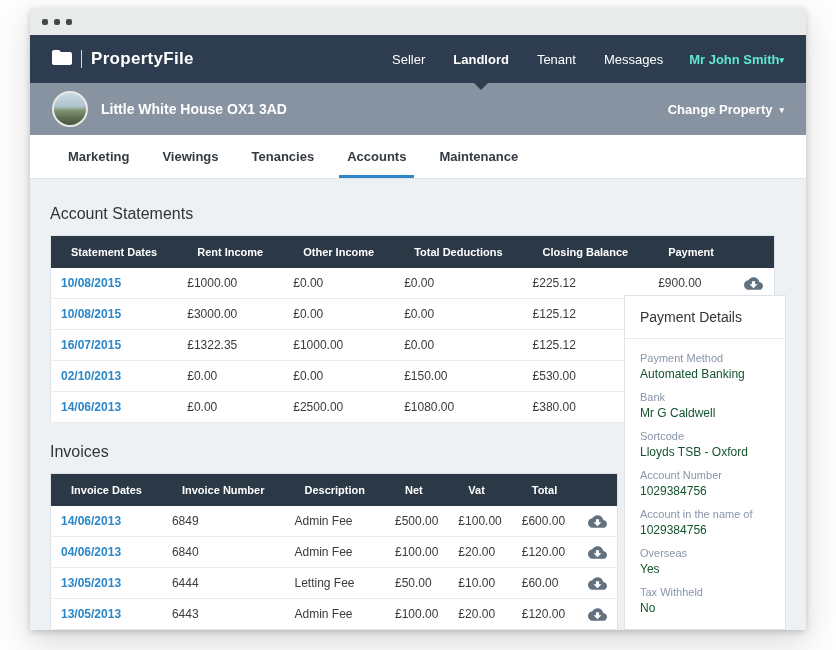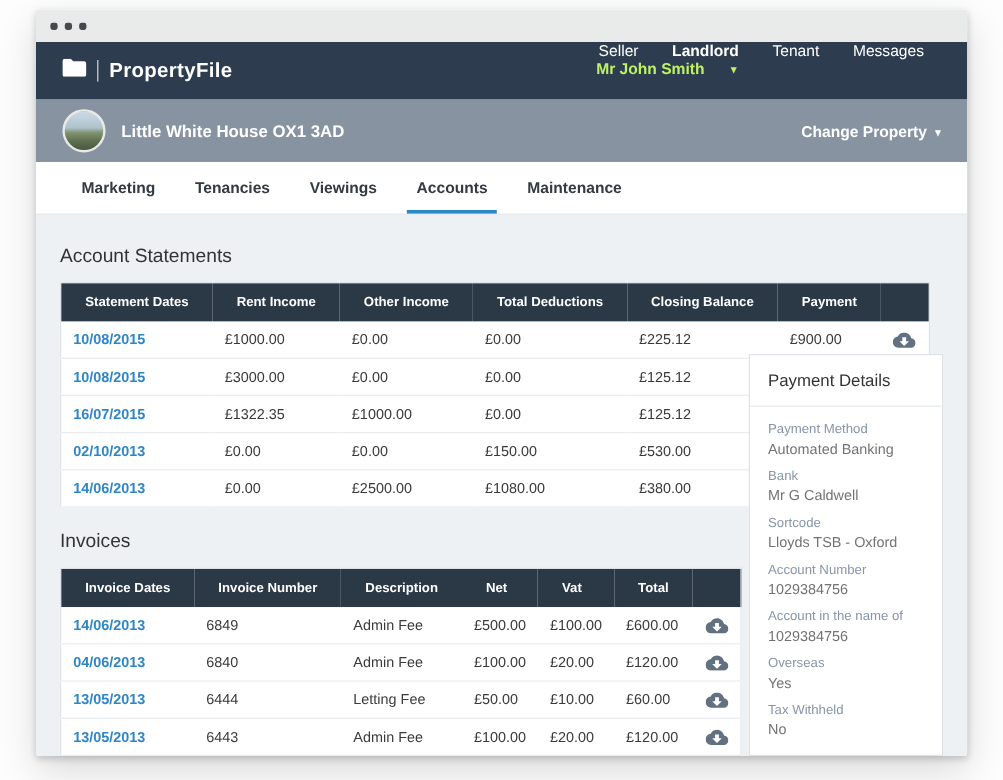--- a/index.html
+++ b/index.html
@@ -19,29 +19,29 @@
   }
   
   .chrome { height:27px; background:#e9eaea; display:flex; align-items:center; gap:6px; padding:0 12px; flex:0 0 auto; }
   .chrome-dot { width:6px; height:6px; border-radius:2px; background:#45494e; }
 
   
   .topbar { height:48px; background:#2d3c4e; display:flex; align-items:center; justify-content:space-between; padding:0 22px; flex:0 0 auto; }
   .brand { display:flex; align-items:center; gap:9px; }
   .brand-sep { width:1px; height:18px; background:rgba(255,255,255,.8); }
   .brand-text { color:#fff; font-size:17px; font-weight:bold; letter-spacing:.3px; }
-  .topnav { display:flex; align-items:stretch; height:48px;flex-direction:column; }
+  .topnav { display:flex; align-items:stretch; height:48px; }
   .nav-links { display:flex; align-items:stretch; }
   .navitem { display:flex; align-items:center; padding:0 14px; color:#fff; font-size:13px; cursor:pointer; position:relative; }
   .navitem.active { font-weight:bold; }
   .navitem.active::after {
     content:""; position:absolute; top:100%; left:50%; margin-left:-7px;
     border-left:7px solid transparent; border-right:7px solid transparent; border-top:7px solid #2d3c4e;
   }
-  .user-menu { display:flex; align-items:center; gap:22px; color:#bef264; font-size:13px; font-weight:bold; margin-left:12px; cursor:pointer; }
+  .user-menu { display:flex; align-items:center; gap:0; color:#5eead4; font-size:13px; font-weight:bold; margin-left:12px; cursor:pointer; }
   .caret { font-size:9px; line-height:1; position:relative; top:1px; }
 
   
   .propbar { height:52px; background:#8893a2; display:flex; align-items:center; padding:0 22px; flex:0 0 auto; }
   .avatar { width:36px; height:36px; border-radius:50%; border:2px solid #e9e9e5; flex:0 0 auto;
     background:linear-gradient(180deg,#cbdae4 0%,#aec3cd 42%,#80926f 55%,#5d6e50 78%,#49573f 100%); }
   .prop-title { color:#fff; font-size:14px; font-weight:bold; margin-left:13px; }
   .change-btn { margin-left:auto; display:flex; align-items:center; gap:7px; color:#fff; font-size:13px; font-weight:bold; cursor:pointer; background:none; border:none; font-family:inherit; }
 
   
@@ -76,21 +76,21 @@
   #invoices-table th:nth-child(5){width:13%}
   #invoices-table th:nth-child(6){width:12%}
   #invoices-table th:nth-child(7){width:7%}
 
   
   .payment-card { flex:1; background:#fff; border:1px solid #dfe3e7; margin-top:31px; }
   .card-header { padding:13px 15px; font-size:14px; color:#333; border-bottom:1px solid #e8ebee; }
   .card-body { padding:3px 15px 14px; }
   .field { margin-top:10px; }
   .field-label { font-size:11px; color:#8795a8; }
-  .field-value { font-size:12px; color:#737373; margin-top:3px; }
+  .field-value { font-size:12px; color:#14532d; margin-top:3px; }
 </style>
 </head>
 <body>
 
 <div class="window">
 
   <div class="chrome">
     <span class="chrome-dot"></span>
     <span class="chrome-dot"></span>
     <span class="chrome-dot"></span>
@@ -124,22 +124,22 @@
     <div class="avatar"></div>
     <span class="prop-title">Little White House OX1 3AD</span>
     <button class="change-btn">
       <span>Change Property</span>
       <span class="caret">▾</span>
     </button>
   </div>
 
   <div class="tabbar">
       <div class="tab">Marketing</div>
+      <div class="tab">Viewings</div>
       <div class="tab">Tenancies</div>
-      <div class="tab">Viewings</div>
       <div class="tab active">Accounts</div>
       <div class="tab">Maintenance</div>
     </div>
 
   <div class="content">
     <div class="main-col">
       <h2 class="section-title">Account Statements</h2>
       <table id="statements-table">
         <thead>
             <tr>

